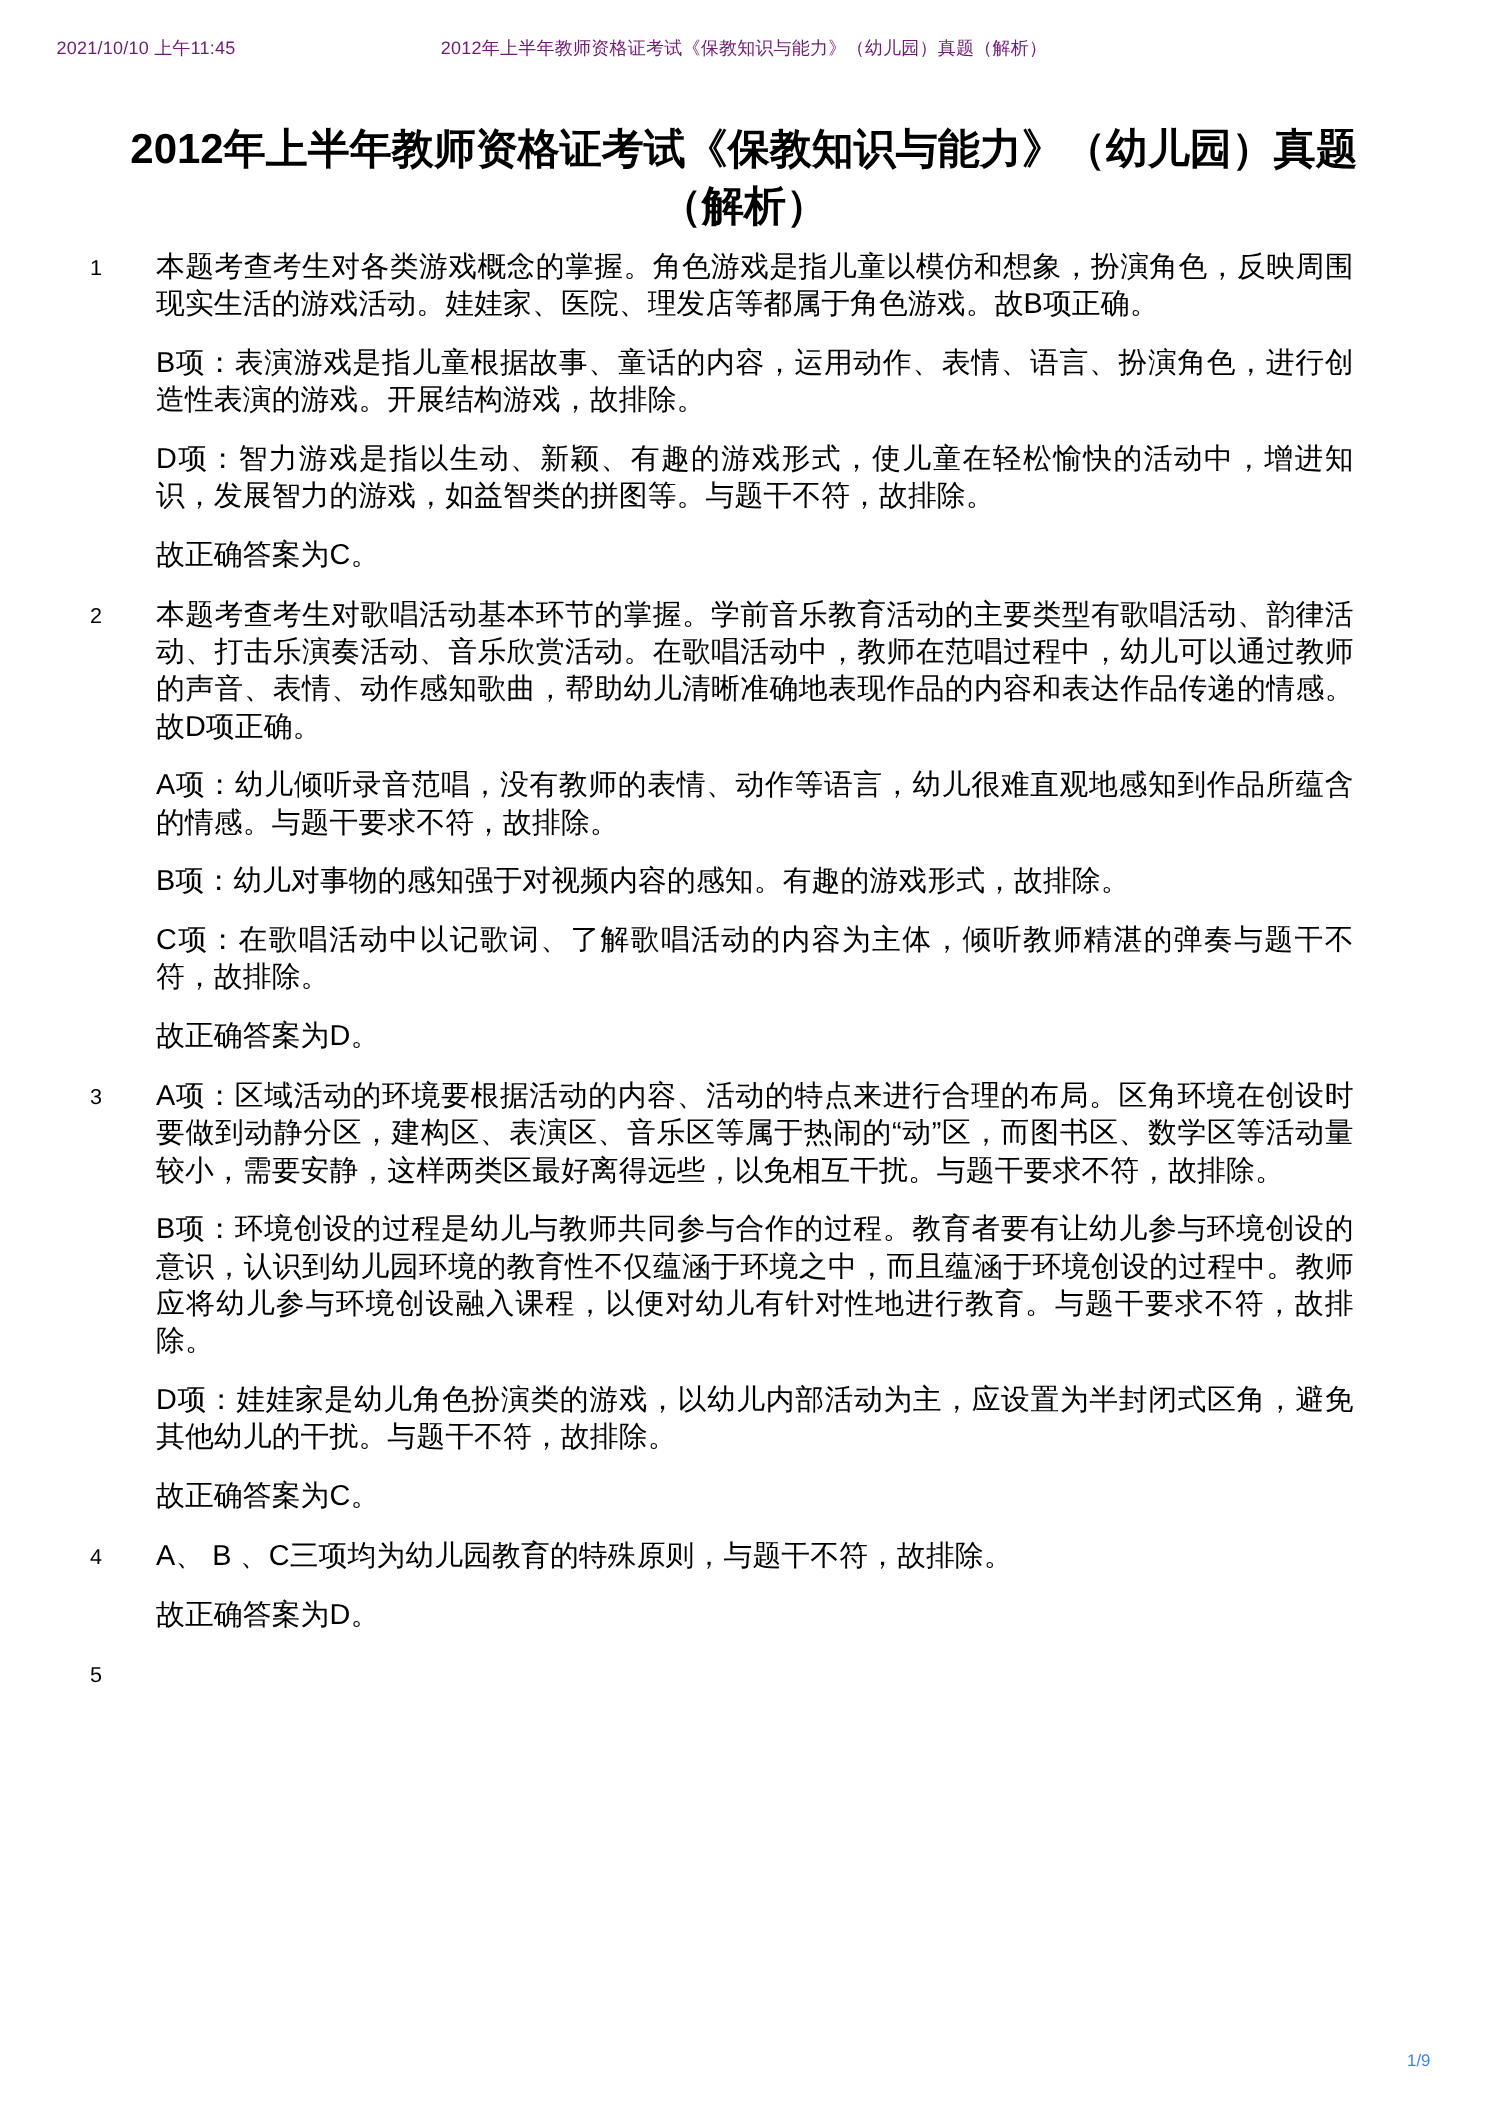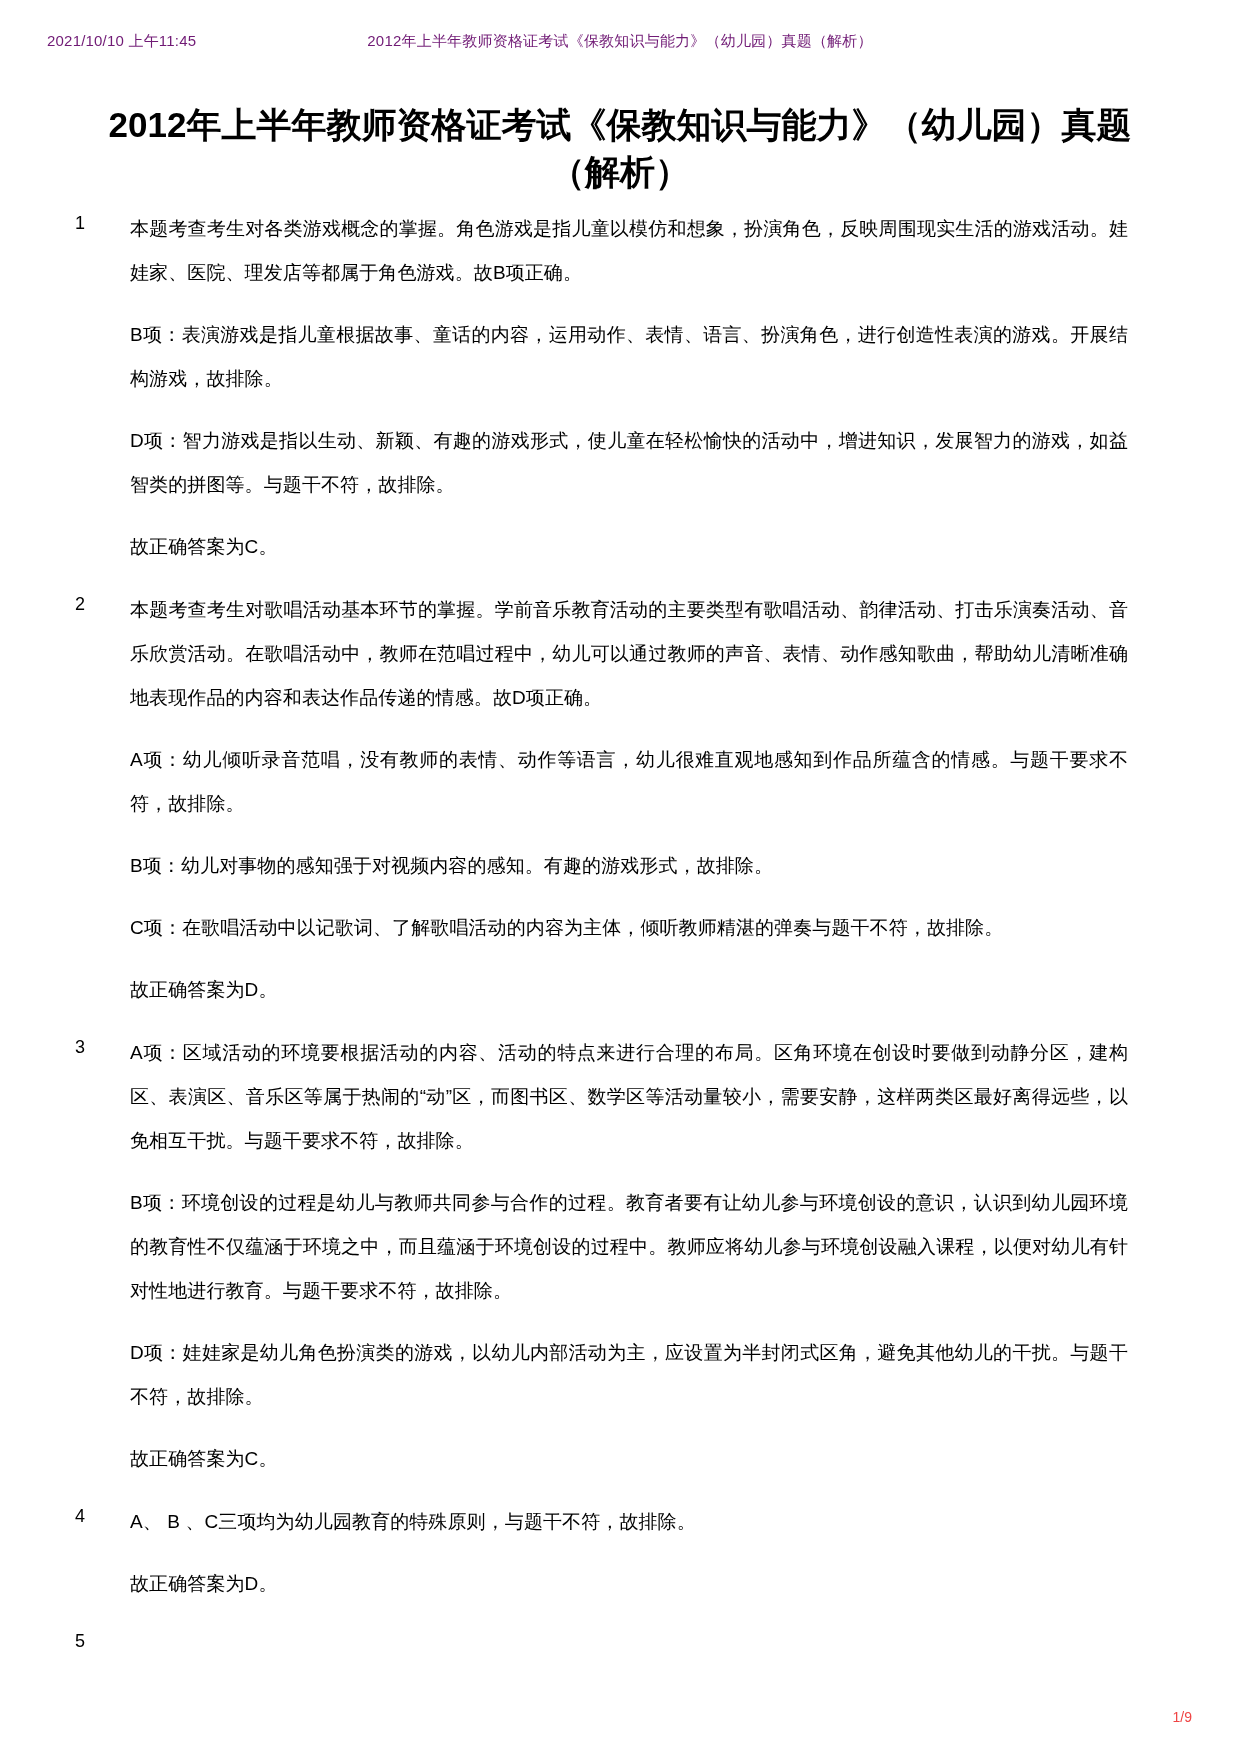--- a/index.html
+++ b/index.html
@@ -97,22 +97,22 @@
     position: absolute;
     left: 75px;
     top: 0;
     width: 40px;
     font-size: 18px;
     line-height: 32px;
     text-align: left;
     font-weight: normal;
   }
   .para {
-    font-size: 19px;
-    line-height: 44px;
+    font-size: 24px;
+    line-height: 31px;
     margin: 0 0 0 0;
     text-align: justify;
     text-justify: inter-ideograph;
     word-break: break-all;
     letter-spacing: 0.1px;
   }
   .para + .para {
     margin-top: 18px;
   }
   .qitem + .qitem {
@@ -122,21 +122,21 @@
     min-height: 32px;
   }
 
   
   .page-foot {
     position: absolute;
     bottom: 28px;
     right: 48px;
     font-size: 14px;
     line-height: 18px;
-    color: #ef4444;
+    color: #3b82f6;
   }
 </style>
 </head>
 <body>
 
 <div class="page">
 
   <div class="run-head">
     <div class="rh-date">2021/10/10 上午11:45</div>
     <div class="rh-title">2012年上半年教师资格证考试《保教知识与能力》（幼儿园）真题（解析）</div>

